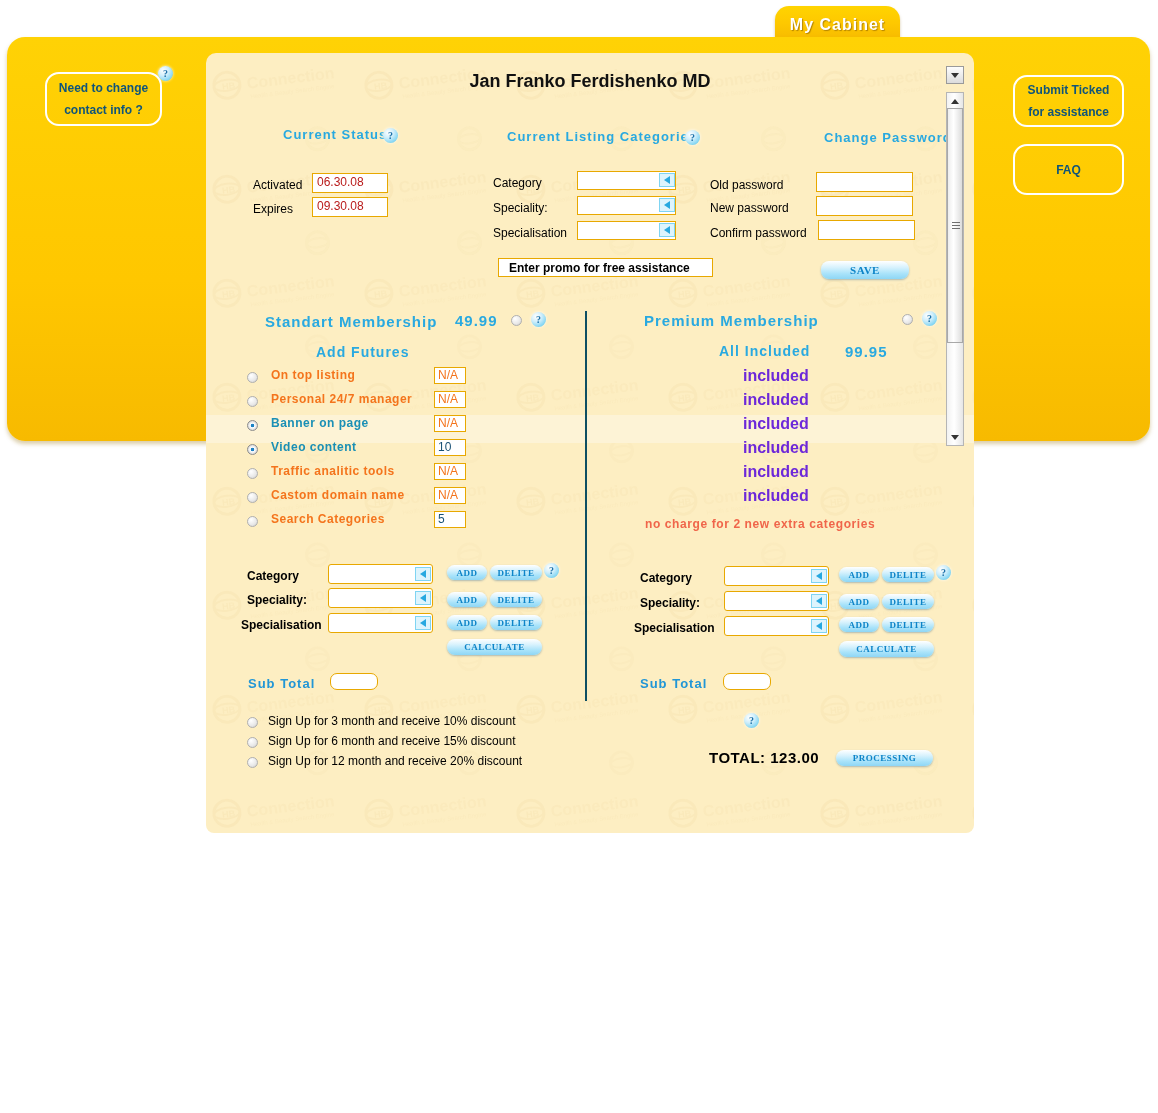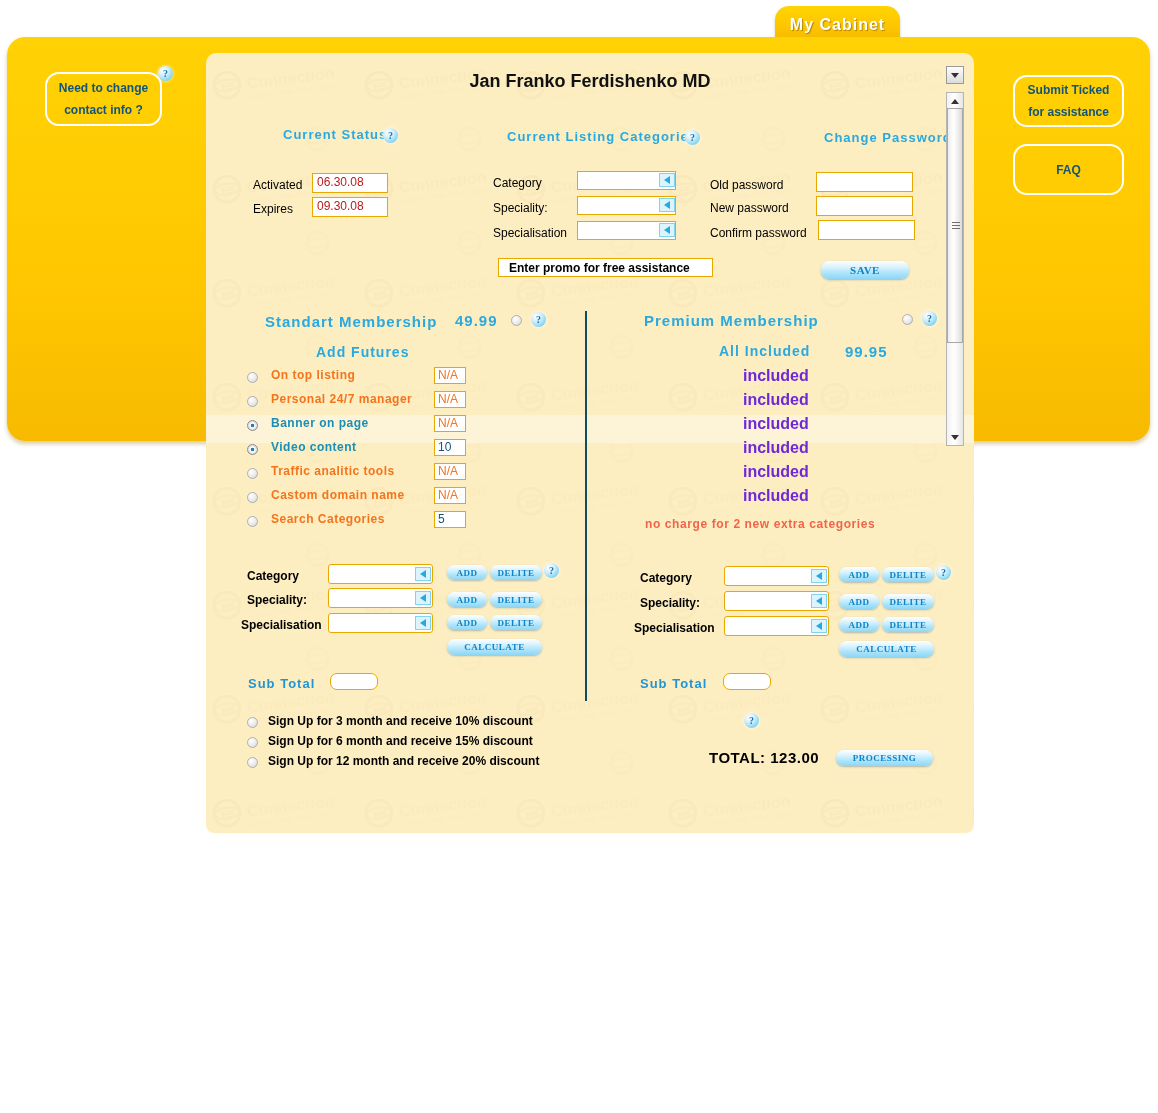--- a/index.html
+++ b/index.html
@@ -113,21 +113,21 @@
   .inc{position:absolute;font-size:16px;font-weight:bold;color:#6d28d9;}
   #nocharge{position:absolute;font-size:12px;font-weight:bold;color:#f0654a;
             letter-spacing:.6px;white-space:nowrap;}
 
   #divider{position:absolute;left:379px;top:258px;width:2px;height:390px;background:#0e4f63;}
 
   .subtot{position:absolute;color:#2196d6;font-size:13px;font-weight:bold;letter-spacing:1px;}
   .subtotfld{position:absolute;width:48px;height:17px;background:#fff;border:1px solid #e8a800;
              border-radius:7px;box-sizing:border-box;}
 
-  .signup{position:absolute;font-size:12px;font-weight:bold;color:#000;white-space:nowrap;}
+  .signup{position:absolute;font-size:12px;font-weight:normal;color:#000;white-space:nowrap;}
   #total{position:absolute;font-size:15px;font-weight:bold;color:#000;letter-spacing:.5px;}
 
   #promo{position:absolute;left:292px;top:205px;width:215px;height:19px;background:#fff;
          border:1px solid #e8a800;box-sizing:border-box;font-size:12px;font-weight:bold;
          color:#000;display:flex;align-items:center;padding-left:10px;}
 </style>
 </head>
 <body>
 
 <div id="tab">

